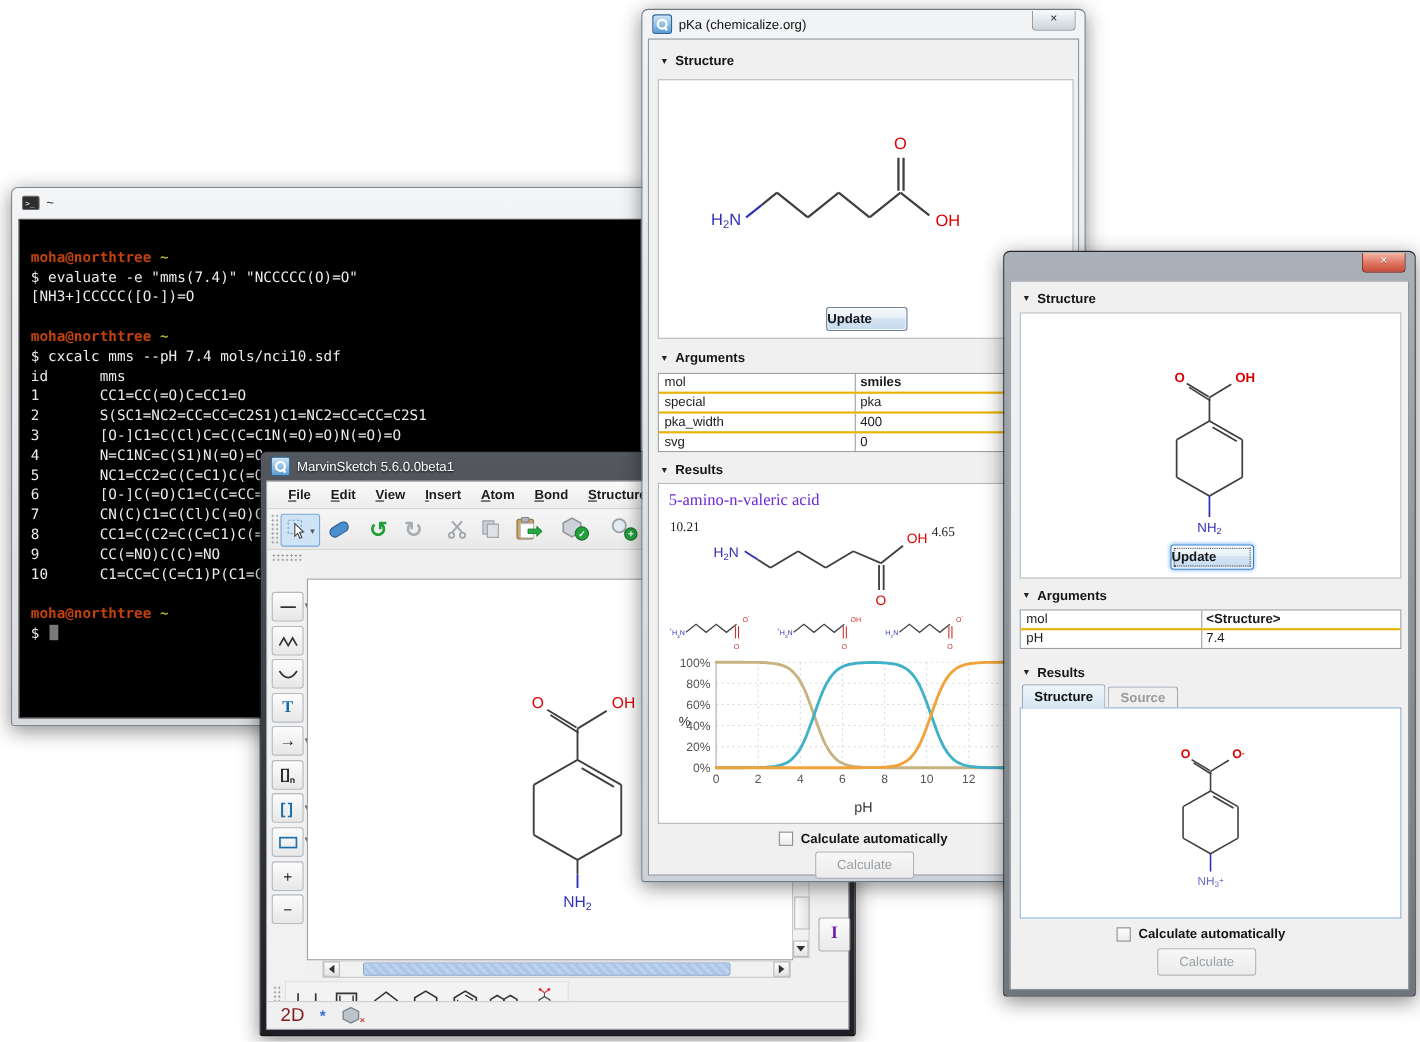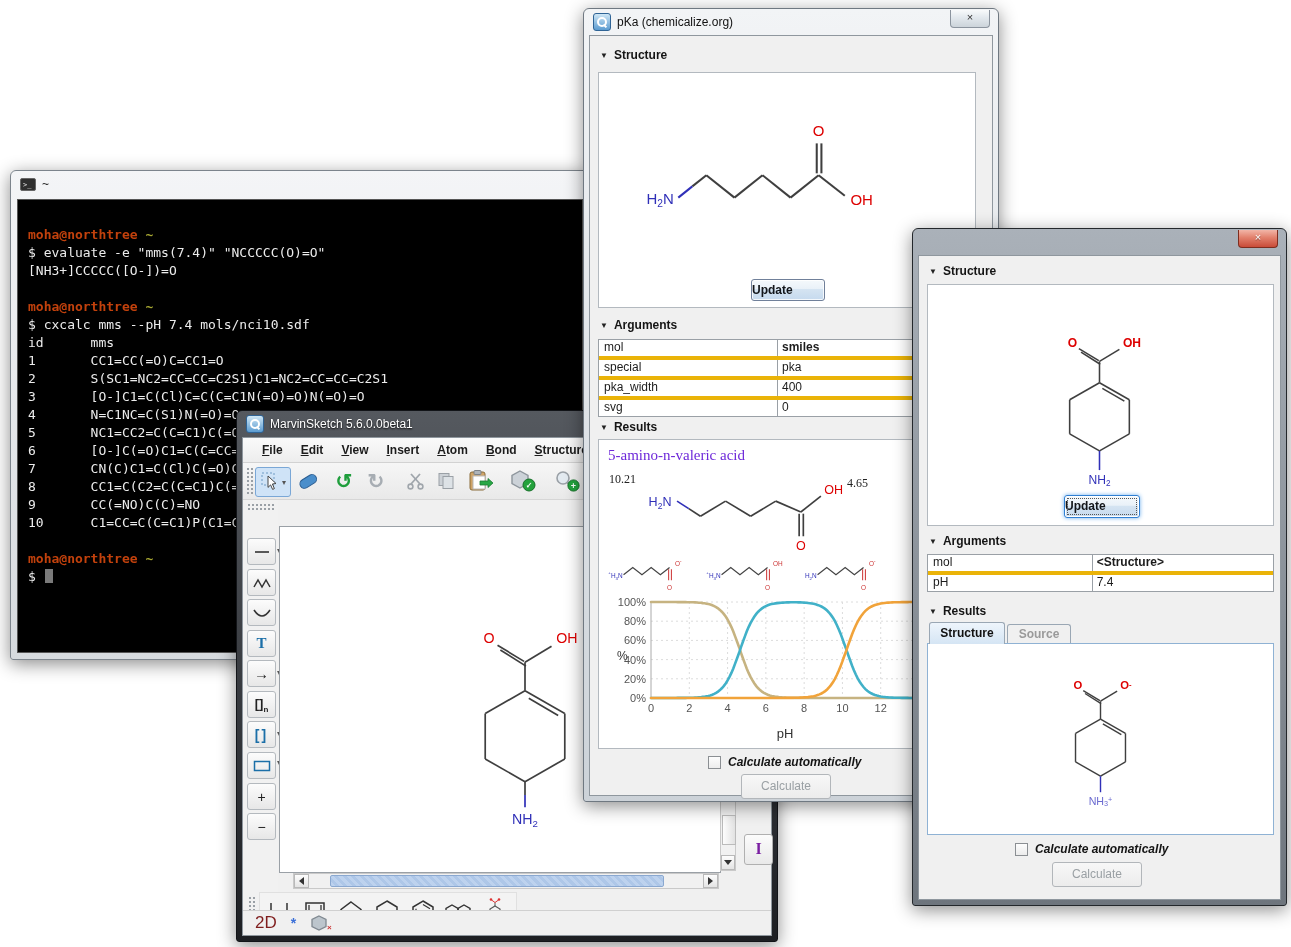--- a/index.html
+++ b/index.html
@@ -41,36 +41,36 @@
   .sbBtn{position:absolute;background:linear-gradient(#fdfdfd,#e4e4e4);border:1px solid #b9b9b9;box-sizing:border-box;display:flex;align-items:center;justify-content:center;}
   .tri{width:0;height:0;}
   .thumbH{position:absolute;top:1px;bottom:1px;background:repeating-linear-gradient(45deg,#bdd2ee 0 3px,#aec7e8 3px 6px);border:1px solid #8aa8d0;border-radius:2px;}
   .ibtn{position:absolute;width:27px;height:29px;border:1px solid #b0b0b0;border-radius:3px;background:linear-gradient(#fcfcfc,#e9e9e9);color:#7a1fa2;font-family:"Liberation Serif",serif;font-weight:bold;font-size:16px;text-align:center;line-height:27px;}
   .tmplbar{position:absolute;background:#f3f3f3;border:1px solid #e0e0e0;display:flex;align-items:center;gap:2px;padding:1px 2px;}
   .tmpl{width:34px;height:32px;display:flex;align-items:center;justify-content:center;}
   .statusbar{position:absolute;left:0;right:0;bottom:0;height:24px;border-top:1px solid #d0d0d0;display:flex;align-items:center;gap:14px;padding-left:12px;background:#f0f0f0;}
   .st2d{font-size:17px;color:#7f1d1d;}
   .stmod{font-size:14px;color:#3a6fd8;font-weight:bold;}
   
-  .swin{background:linear-gradient(#f2f4f6,#ccd2d8);border:1px solid #6f7881;padding-left:12px;}
+  .swin{background:linear-gradient(#f2f4f6,#ccd2d8);border:1px solid #6f7881;}
   .swin .ttitle{color:#111;}
   .mms{background:linear-gradient(#aab1b9,#6e757d);border:1px solid #23272b;}
   .hdr{position:absolute;display:flex;align-items:center;gap:6px;font-size:12px;font-weight:bold;color:#151515;}
   .hdr .htri{font-size:8px;color:#222;}
   .panel{position:absolute;background:#fff;border:1px solid #b3b9bf;}
   .btn7{position:absolute;border:1px solid #70809a;border-radius:3px;background:linear-gradient(#f5f9fc,#e9f1f8 45%,#d5e4f2 46%,#c6daee);font-size:12px;font-weight:bold;color:#13161a;text-align:left;box-shadow:inset 0 0 0 1px rgba(255,255,255,.8);}
   .btn7.focus{border-color:#2f7fd3;box-shadow:0 0 4px #6fb0ef, inset 0 0 0 1px #fff;outline:1px dotted #555;outline-offset:-4px;}
   .btnDis{position:absolute;border:1px solid #b2b6ba;border-radius:3px;background:linear-gradient(#f7f7f7,#ececec);font-size:12px;color:#9aa0a4;text-align:center;}
   .argtable{position:absolute;background:#fff;border:1px solid #9aa0a6;font-size:12px;}
-  .argrow{display:flex;height:16px;line-height:15px;border-bottom:4px solid #eab308;}
+  .argrow{display:flex;height:16px;line-height:15px;border-bottom:2px solid #eab308;}
   .argrow:last-child{border-bottom:none;}
   .argk{flex:0 0 46%;padding-left:5px;border-right:1px solid #9aa0a6;color:#1c1c1c;}
   .argv{flex:1;padding-left:4px;color:#1c1c1c;}
   .bold{font-weight:bold;}
-  .cbrow{position:absolute;display:flex;align-items:center;gap:7px;font-size:12px;font-weight:bold;color:#141414;font-style:italic;}
+  .cbrow{position:absolute;display:flex;align-items:center;gap:7px;font-size:12px;font-weight:bold;color:#141414;}
   .cbox{width:13px;height:13px;border:1px solid #8b8f93;background:linear-gradient(#fdfdfd,#ececec);box-sizing:border-box;}
   .tab{position:absolute;border:1px solid #9aa7b4;border-bottom:none;border-radius:3px 3px 0 0;font-size:12px;font-weight:bold;text-align:center;}
   .tabsel{background:linear-gradient(#eef5fc,#d5e5f4);color:#111;z-index:2;}
   .tabun{background:#f0f0f0;color:#9a9a9a;}
   .serifname{font-family:"Liberation Serif",serif;font-size:15px;color:#6d28d9;}
   .pkaval{position:absolute;font-family:"Liberation Serif",serif;font-size:12px;color:#222;}
   svg text{font-family:"Liberation Sans",sans-serif;}
   .cxt{font-size:11px;fill:#555;text-anchor:middle;}
   .cyt{font-size:11px;fill:#555;text-anchor:end;}
 </style>

